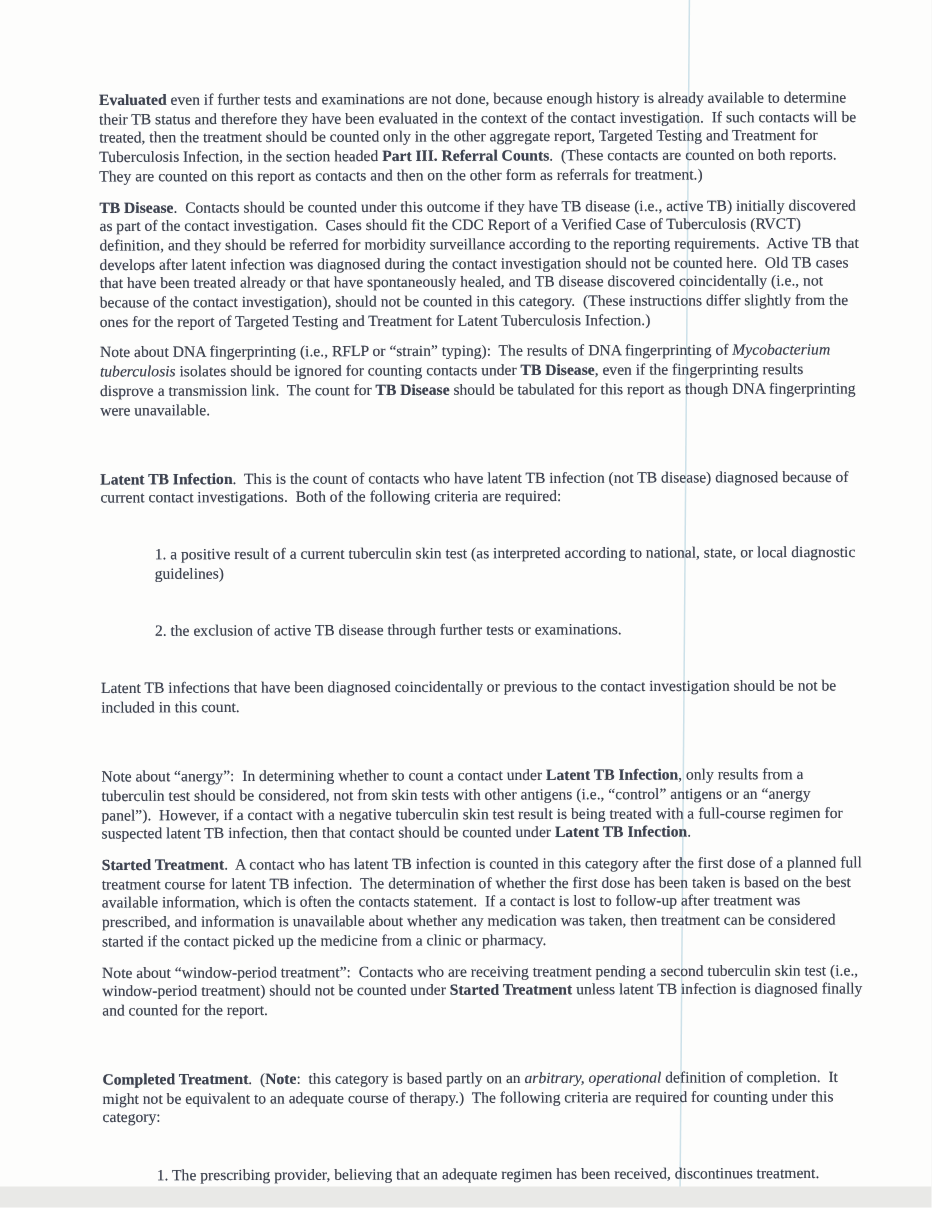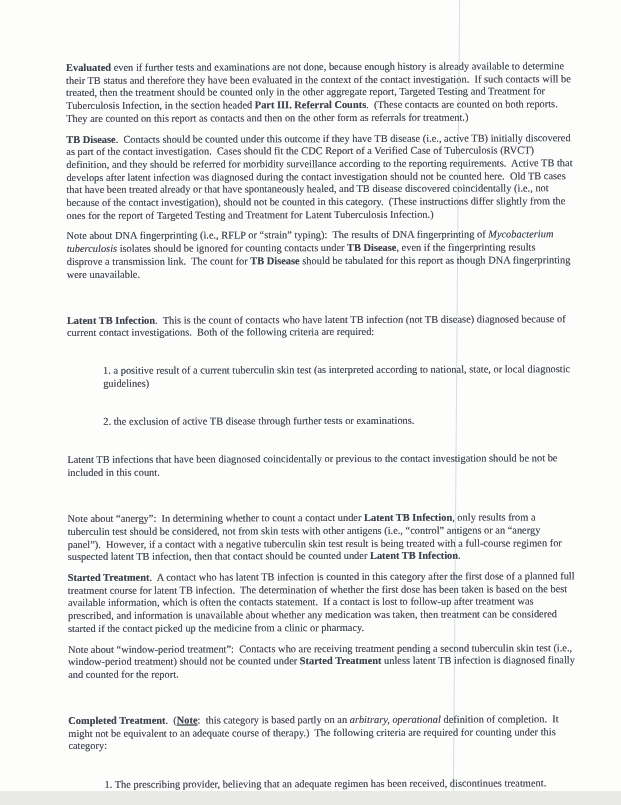--- a/index.html
+++ b/index.html
@@ -37,21 +37,21 @@
   }
   .list-item{
     padding-left:36px;
     white-space:pre-wrap;
   }
   .cont{
     white-space:pre-wrap;
   }
   .b{font-weight:bold;}
   .i{font-style:italic;}
-  .bu{font-weight:bold;text-decoration:underline;}
+  .bu{font-weight:bold;}
 </style>
 </head>
 <body>
 
 <div class="page">
   <div class="scan-line"></div>
 
   <div class="content">
 
     <p class="para"><span class="b">Evaluated</span><span> even if further tests and examinations are not done, because enough history is already available to determine their TB status and therefore they have been evaluated in the context of the contact investigation.  If such contacts will be treated, then the treatment should be counted only in the other aggregate report, Targeted Testing and Treatment for Tuberculosis Infection, in the section headed </span><span class="b">Part III. Referral Counts</span><span>.  (These contacts are counted on both reports.  They are counted on this report as contacts and then on the other form as referrals for treatment.)</span></p>

